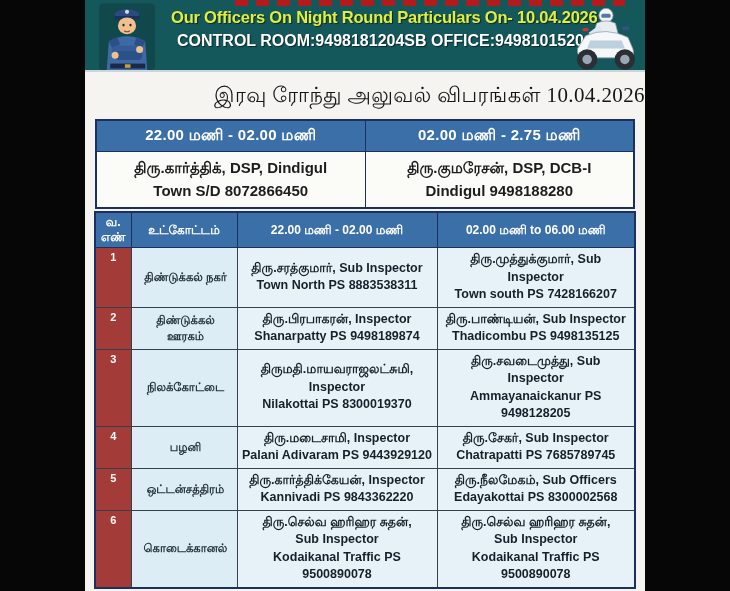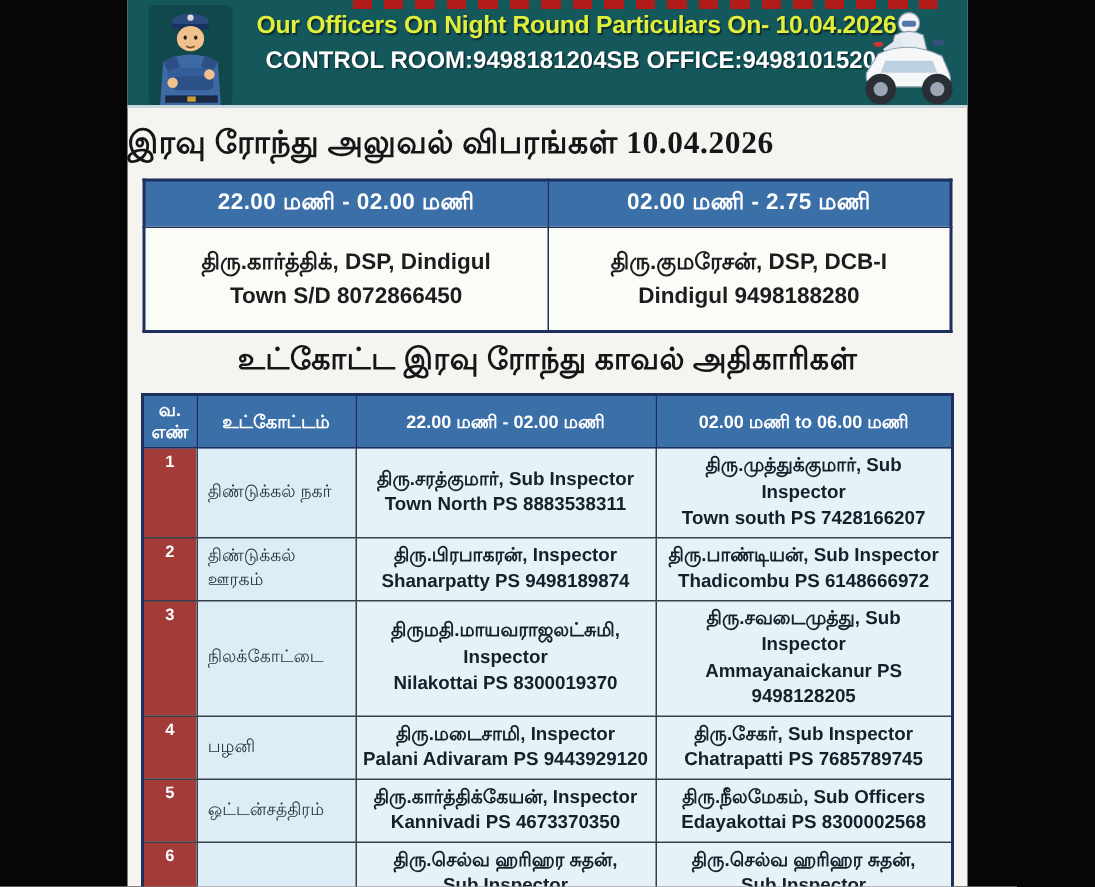--- a/index.html
+++ b/index.html
@@ -23,44 +23,44 @@
     background:repeating-linear-gradient(90deg,var(--red-top) 0 13px,transparent 13px 21px);opacity:.9}
   .banner-text{position:absolute;left:86px;right:78px;top:8px;text-align:center}
   .banner-title{color:var(--accent-yellow);font-weight:bold;font-size:16.5px;letter-spacing:-0.2px;
     text-shadow:1px 1px 1px rgba(0,0,0,.55);white-space:nowrap}
   .banner-phones{display:flex;justify-content:space-between;padding:0 6px;margin-top:5px;
     color:#ffffff;font-weight:bold;font-size:16px;text-shadow:1px 1px 1px rgba(0,0,0,.55);white-space:nowrap}
   .officer-img{position:absolute;left:0;top:2px;width:84px;height:70px}
   .moto-img{position:absolute;right:-2px;top:6px;width:82px;height:66px}
 
   
-  .main-title{font-family:"Liberation Serif",serif;font-size:21px;color:#161616;text-align:left;
-    padding:11px 0 9px 0;letter-spacing:.4px;font-weight:700}
+  .main-title{font-family:"Liberation Serif",serif;font-size:21px;color:#161616;text-align:right;
+    padding:11px 0 9px 0;letter-spacing:.4px;font-weight:400}
   .section-subtitle{font-family:"Liberation Serif",serif;font-size:20px;color:#161616;text-align:center;
     padding:7px 0 7px 0;letter-spacing:.4px;font-weight:700}
 
   
   table{border-collapse:collapse}
   .dsp-table{width:540px;margin:0 auto;border:2px solid var(--border-navy);table-layout:fixed;background:#fbfbf8}
   .dsp-table th{background:var(--header-blue);color:#fff;font-size:15px;font-weight:bold;height:31px;
     border:1px solid var(--border-navy);letter-spacing:.3px}
-  .dsp-table td{height:70px;border:1px solid var(--border-navy);text-align:center;vertical-align:middle;
+  .dsp-table td{height:57px;border:1px solid var(--border-navy);text-align:center;vertical-align:middle;
     font-size:15px;color:#1d1d1d;font-weight:600;line-height:1.55;background:#fbfbf8}
 
   
   .main-table{width:540px;margin:2px auto 0 auto;border:2px solid var(--border-navy);table-layout:fixed}
   .main-table col.c1{width:36px}.main-table col.c2{width:106px}
   .main-table col.c3{width:200px}.main-table col.c4{width:198px}
   .main-table th{background:var(--header-blue);color:#fff;font-size:12px;font-weight:bold;height:33px;
     border:1px solid var(--border-navy);line-height:1.25;padding:2px}
   .main-table td{border:1px solid #35404a;vertical-align:middle;padding:3px 4px;height:42px}
   .main-table td.sno{background:var(--serial-red);color:#fff;font-size:11px;font-weight:bold;
     text-align:center;vertical-align:top;padding-top:3px}
-  .main-table td.sub{background:var(--subdiv-blue);font-size:11.5px;color:#26343c;text-align:left;
-    padding-left:7px;line-height:1.4;font-weight:400}
+  .main-table td.sub{background:var(--subdiv-blue);font-size:11.5px;color:#26343c;text-align:center;
+    padding-left:7px;line-height:1.4;font-weight:700}
   .main-table td.off{background:var(--cell-blue);font-size:12.5px;color:#15202a;text-align:center;
     line-height:1.4;font-weight:600}
 </style>
 </head>
 <body>
 
 <div class="stage">
   <div class="content">
 
     <div class="banner">
@@ -126,21 +126,20 @@
             <div>Town S/D 8072866450</div>
           </td>
           <td>
             <div>திரு.குமரேசன், DSP, DCB-I</div>
             <div>Dindigul 9498188280</div>
           </td>
         </tr>
       </tbody>
     </table>
 
-    <div class="section-subtitle">உட்கோட்ட இரவு ரோந்து காவல் அதிகாரிகள்</div>
 
     <table class="main-table">
       <colgroup>
           <col class="c1">
           <col class="c2">
           <col class="c3">
           <col class="c4">
         </colgroup>
       <thead>
         <tr>
@@ -165,21 +164,21 @@
           </tr>
           <tr>
             <td class="sno">2</td>
             <td class="sub">திண்டுக்கல் ஊரகம்</td>
             <td class="off">
               <div>திரு.பிரபாகரன், Inspector</div>
               <div>Shanarpatty PS 9498189874</div>
             </td>
             <td class="off">
               <div>திரு.பாண்டியன், Sub Inspector</div>
-              <div>Thadicombu PS 6148666972</div>
+              <div>Thadicombu PS 9498135125</div>
             </td>
           </tr>
           <tr>
             <td class="sno">3</td>
             <td class="sub">நிலக்கோட்டை</td>
             <td class="off">
               <div>திருமதி.மாயவராஜலட்சுமி, Inspector</div>
               <div>Nilakottai PS 8300019370</div>
             </td>
             <td class="off">
@@ -197,21 +196,21 @@
             <td class="off">
               <div>திரு.சேகர், Sub Inspector</div>
               <div>Chatrapatti PS 7685789745</div>
             </td>
           </tr>
           <tr>
             <td class="sno">5</td>
             <td class="sub">ஒட்டன்சத்திரம்</td>
             <td class="off">
               <div>திரு.கார்த்திக்கேயன், Inspector</div>
-              <div>Kannivadi PS 4673370350</div>
+              <div>Kannivadi PS 9843362220</div>
             </td>
             <td class="off">
               <div>திரு.நீலமேகம், Sub Officers</div>
               <div>Edayakottai PS 8300002568</div>
             </td>
           </tr>
           <tr>
             <td class="sno">6</td>
             <td class="sub">கொடைக்கானல்</td>
             <td class="off">

